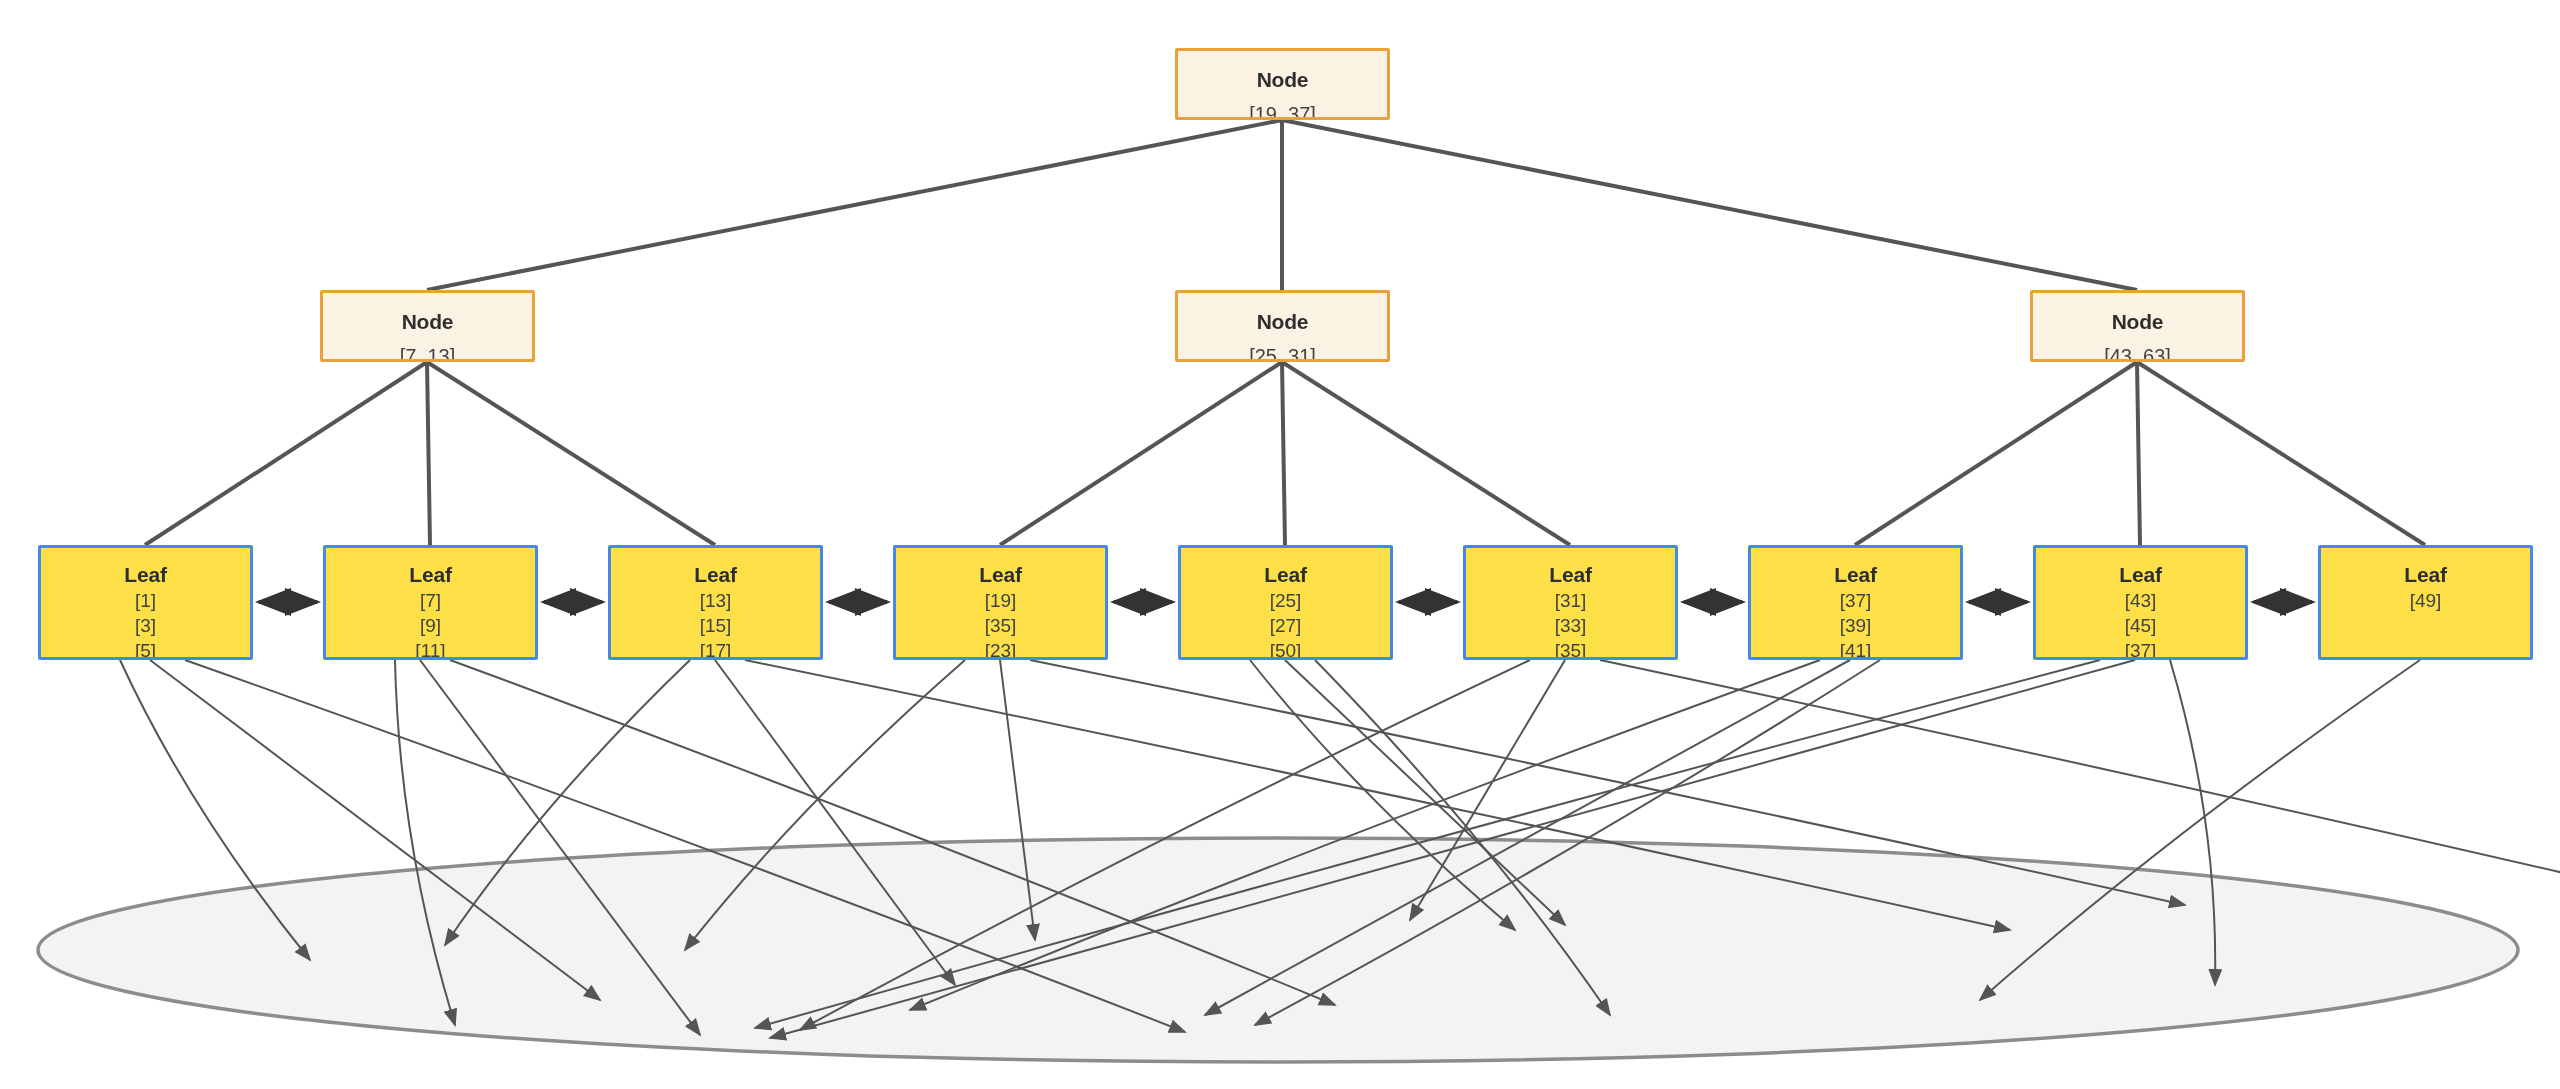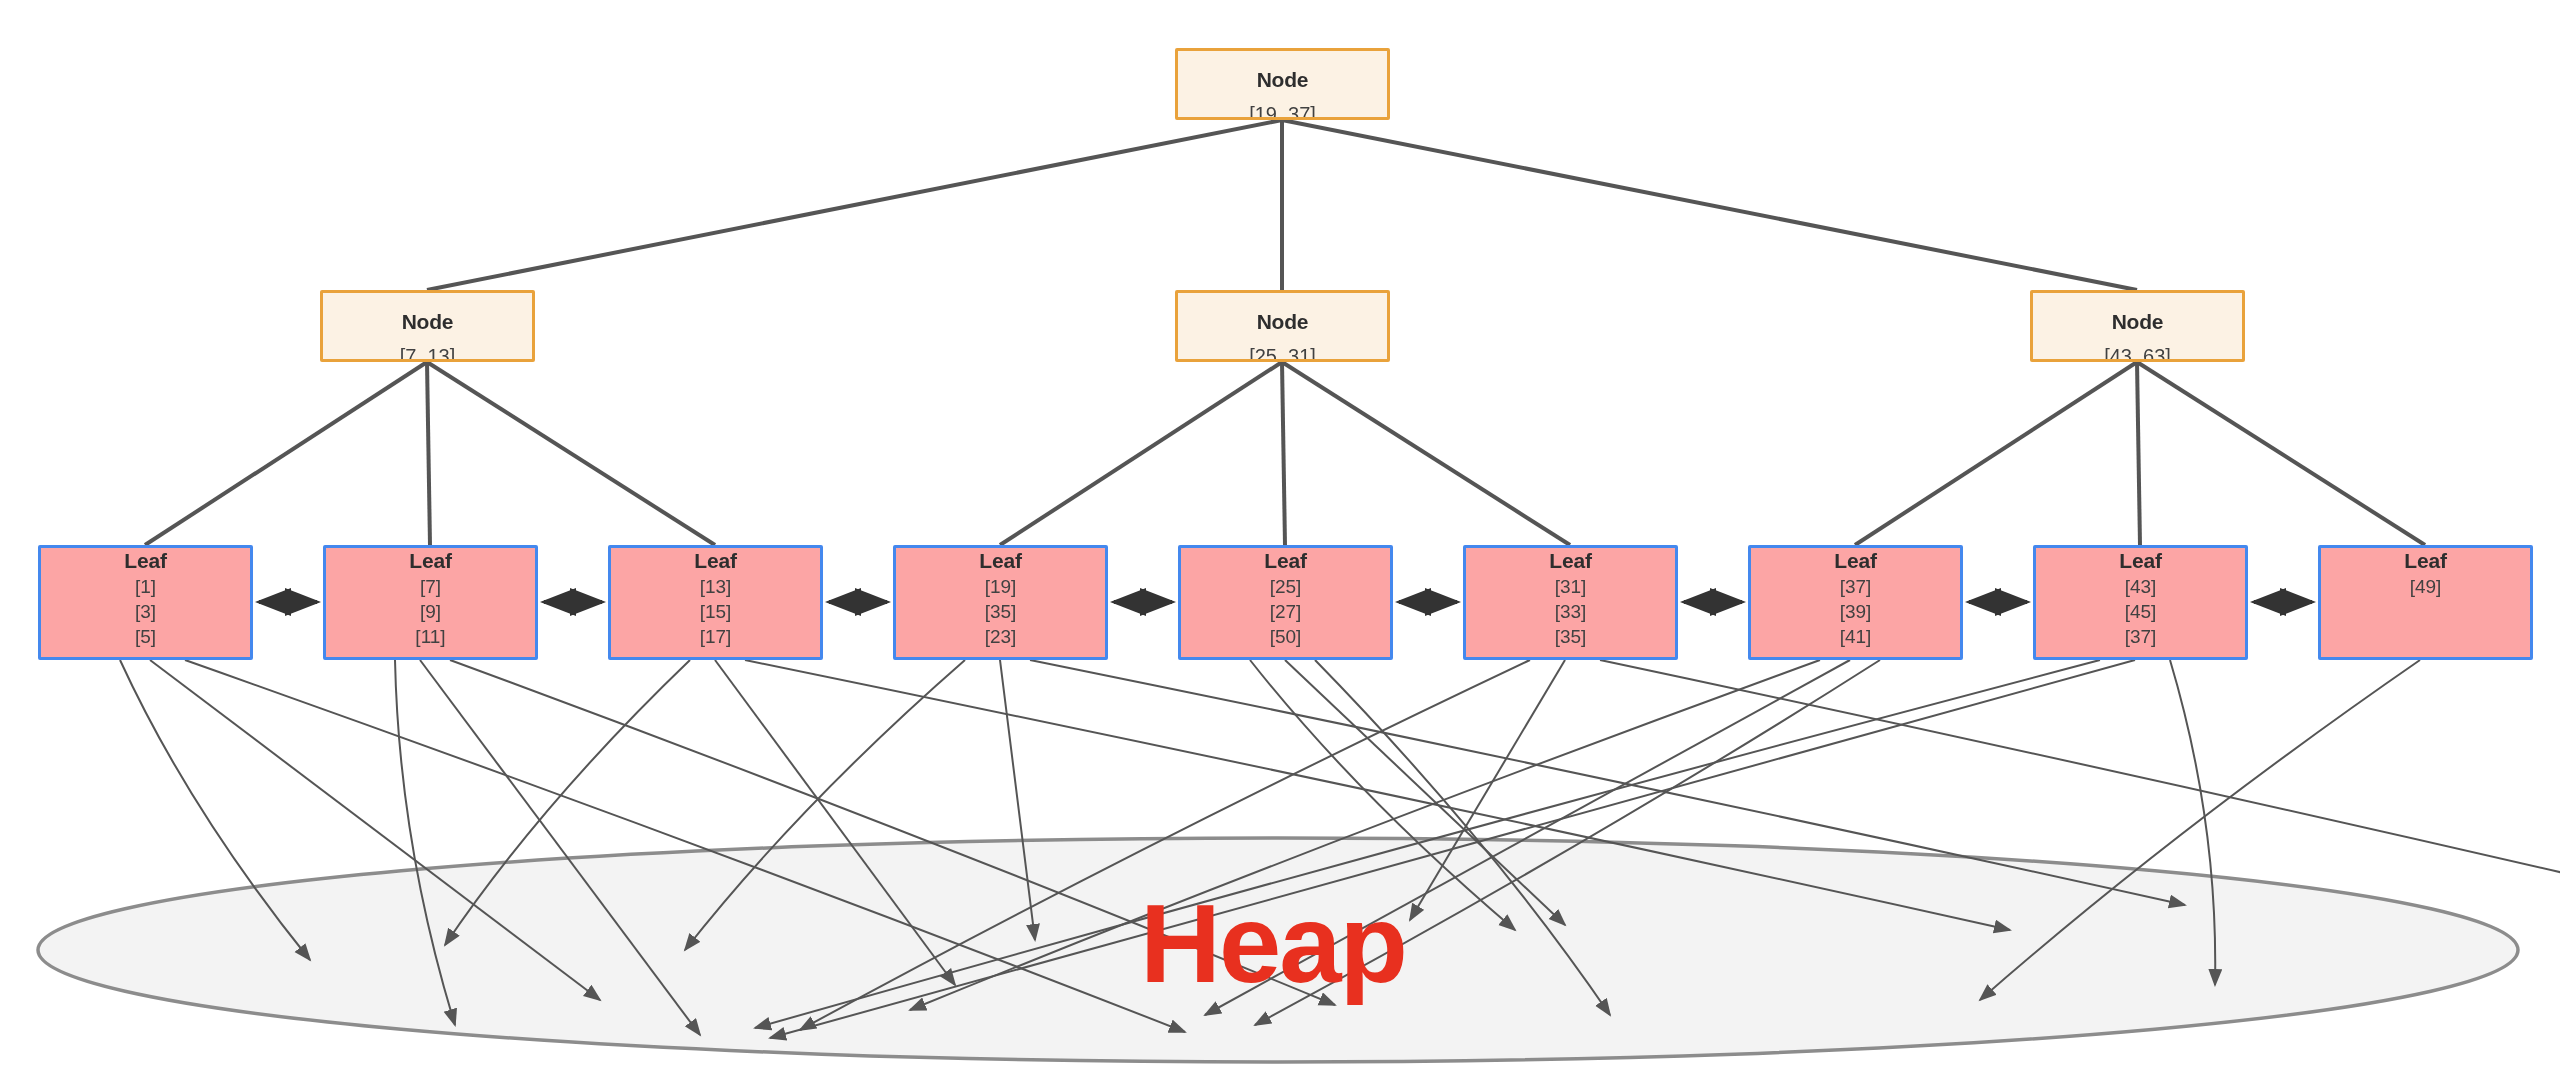--- a/index.html
+++ b/index.html
@@ -35,22 +35,23 @@
     align-items: center;
     text-align: center;
     overflow: hidden;
   }
   .node-box {
     background: #FCF2E4;
     border: 3px solid #E9A23B;
     padding-top: 16px;
   }
   .leaf-box {
-    background: #fca5a5;
+    background: #fde047;
     border: 3px solid #4488EE;
+    padding-top: 14px;
     text-align: center;
   }
   .box-title {
     font-size: 21px;
     font-weight: bold;
     color: #2E2E2E;
     line-height: 26px;
     letter-spacing: -0.2px;
   }
   .box-key {
@@ -212,14 +213,13 @@
         <div class="leaf-key">[43]</div>
         <div class="leaf-key">[45]</div>
         <div class="leaf-key">[37]</div>
       </div>
       <div class="tree-box leaf-box" style="left: 2318px; top: 545px; width: 215px; height: 115px;">
         <div class="box-title">Leaf</div>
         <div class="leaf-key">[49]</div>
       </div>
     </div>
 
-  <div class="heap-label" style="left: 1140px; top: 888px; color: rgb(232, 48, 31);">Heap</div>
 </div>
 
 </body></html>

